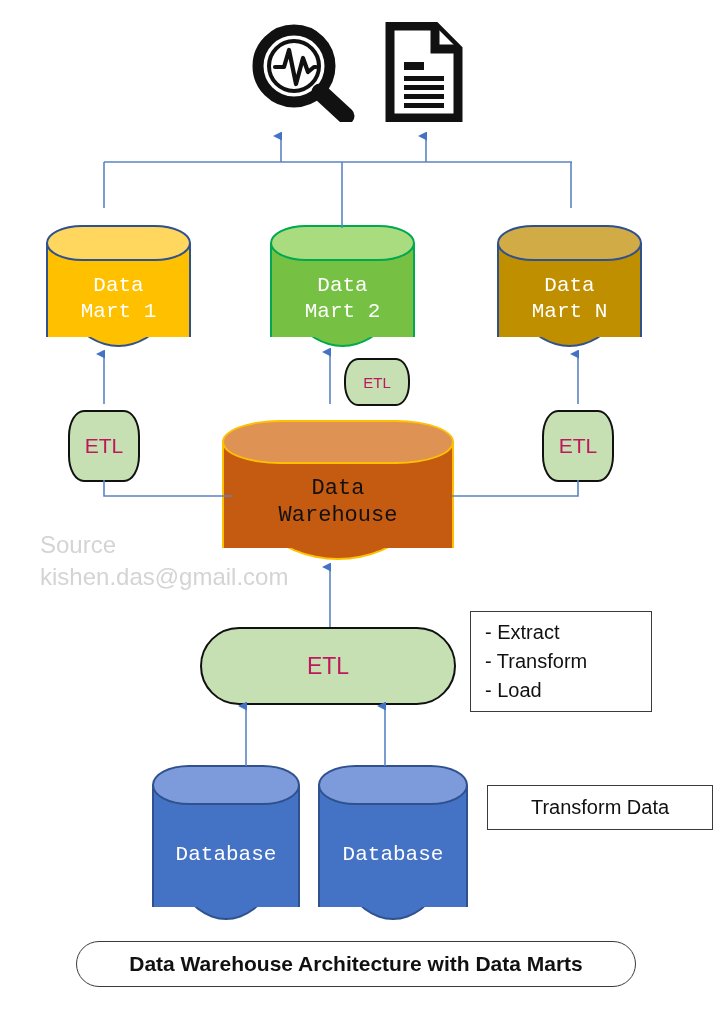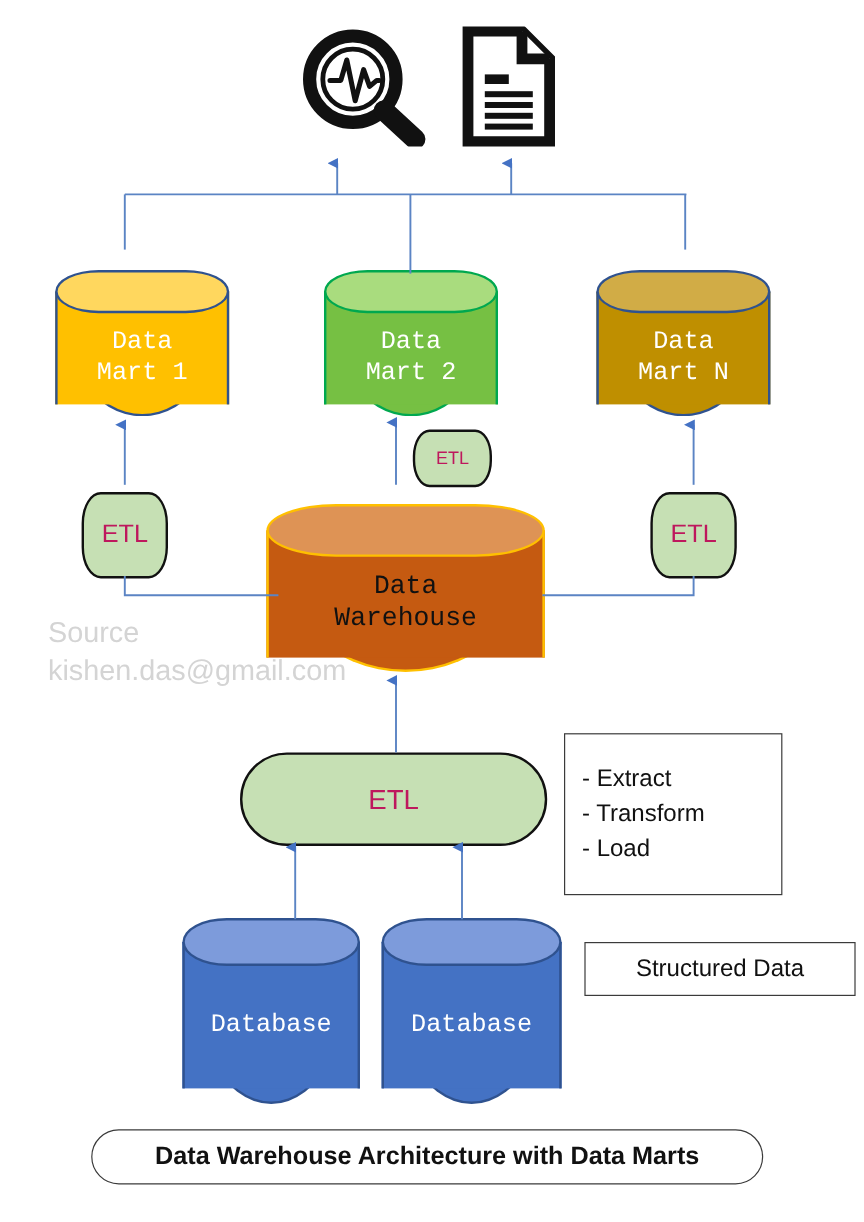--- a/index.html
+++ b/index.html
@@ -212,48 +212,48 @@
   </div>
 
   <div class="etl" style="left:68px; top:410px; width:72px; height:72px; border-radius:16px/26px; font-size:21px;">
     <span>ETL</span>
   </div>
 
   <div class="etl" style="left:542px; top:410px; width:72px; height:72px; border-radius:16px/26px; font-size:21px;">
     <span>ETL</span>
   </div>
 
-  <div class="watermark" style="left:40px; top:512px; font-size:24px;">Source
+  <div class="watermark" style="left:40px; top:529px; font-size:24px;">Source
 kishen.das@gmail.com</div>
 
   <div class="etl" style="left:200px; top:627px; width:256px; height:78px; border-radius:40px; font-size:23px;">
     <span>ETL</span>
   </div>
 
-  <div class="boxed" style="left:470px; top:611px; width:182px; height:135px; padding-left:14px; font-size:20px;">
+  <div class="boxed" style="left:470px; top:611px; width:182px; height:101px; padding-left:14px; font-size:20px;">
     <span class="lines">- Extract
 - Transform
 - Load</span>
   </div>
 
   <div class="cyl" style="left:152px; top:765px; width:148px; height:155px; --fill:#4472C4; --topfill:#7D9BDB; --stroke:#2F528F;">
     <div class="bottom" style="top:20px; height:135px;"></div>
     <div class="body" style="top:20px; height:122px;"></div>
     <div class="top" style="height:40px;"></div>
     <div class="caption" style="top:77px; font-size:21px;">Database</div>
   </div>
 
   <div class="cyl" style="left:318px; top:765px; width:150px; height:155px; --fill:#4472C4; --topfill:#7D9BDB; --stroke:#2F528F;">
     <div class="bottom" style="top:20px; height:135px;"></div>
     <div class="body" style="top:20px; height:122px;"></div>
     <div class="top" style="height:40px;"></div>
     <div class="caption" style="top:77px; font-size:21px;">Database</div>
   </div>
 
   <div class="boxed center" style="left:487px; top:785px; width:226px; height:45px; font-size:20px;">
-    <span>Structured Data</span>
+    <span>Transform Data</span>
   </div>
 
   <div class="boxed center" style="left:76px; top:941px; width:560px; height:46px; font-size:21px; font-weight:700;border-radius:23px;">
     <span>Data Warehouse Architecture with Data Marts</span>
   </div>
 
 </div>
 
 </body></html>

